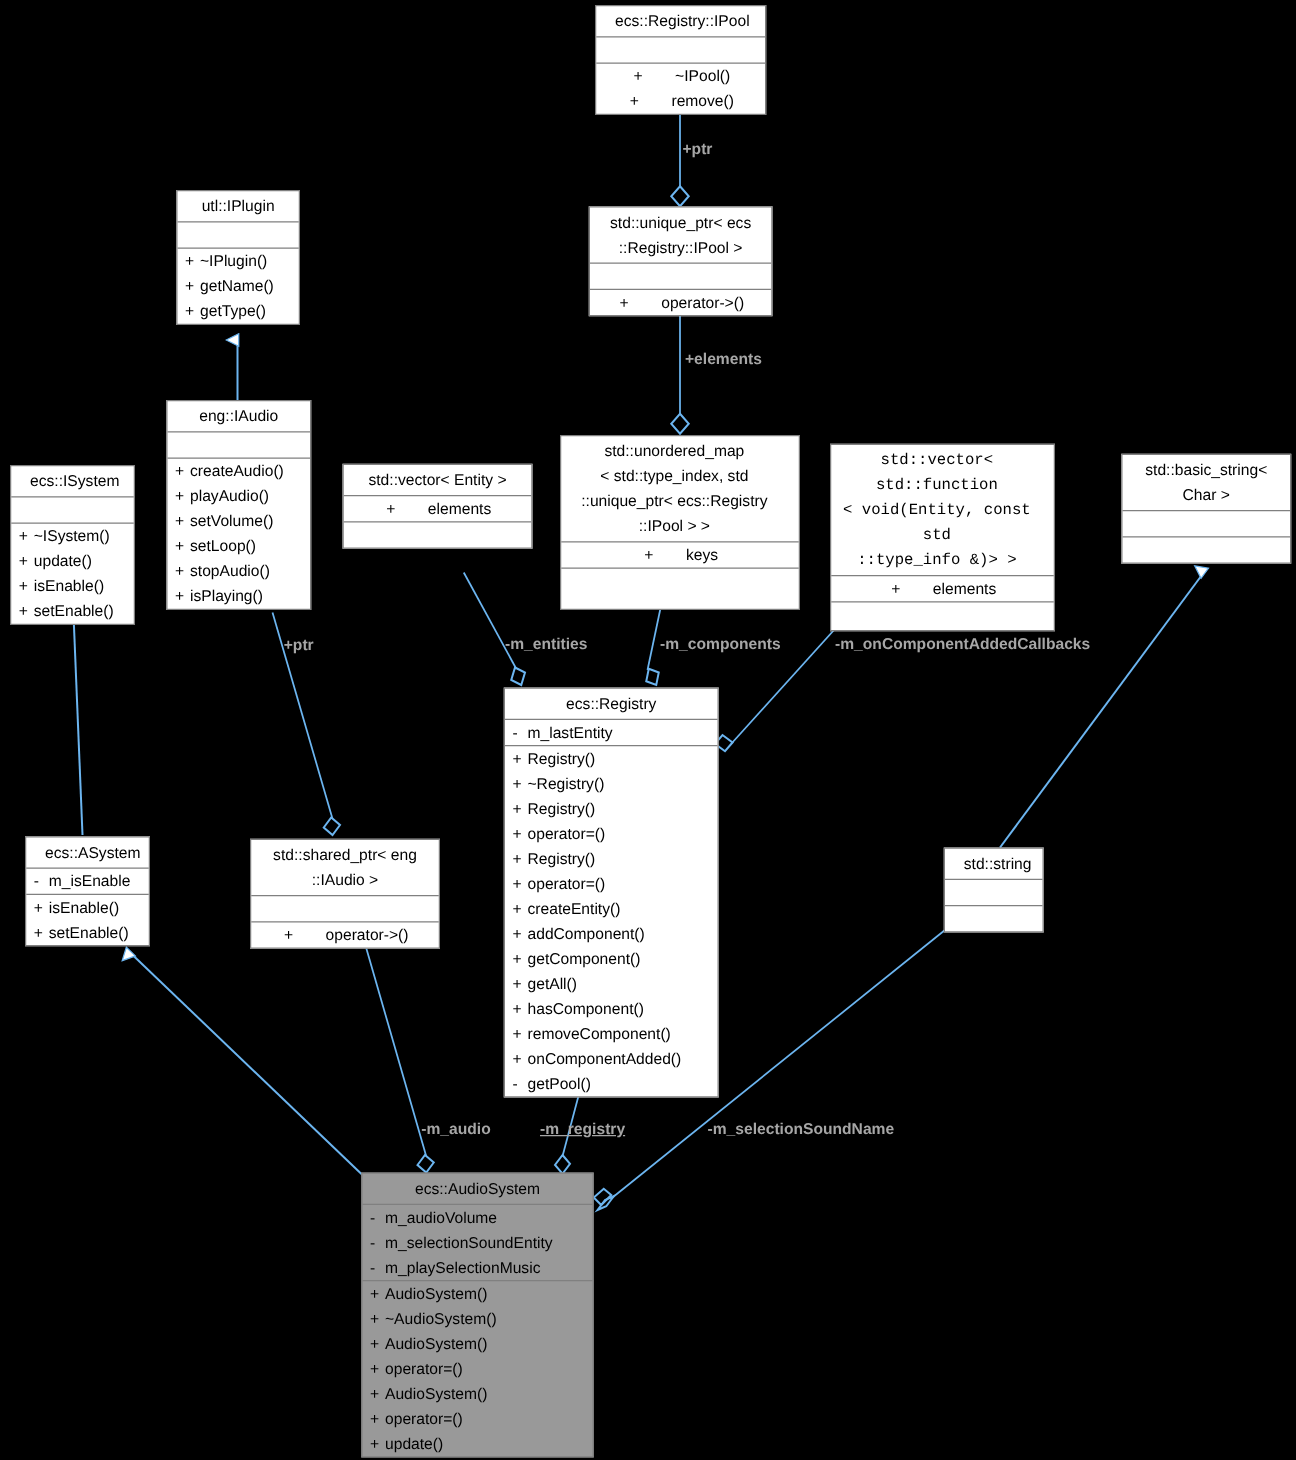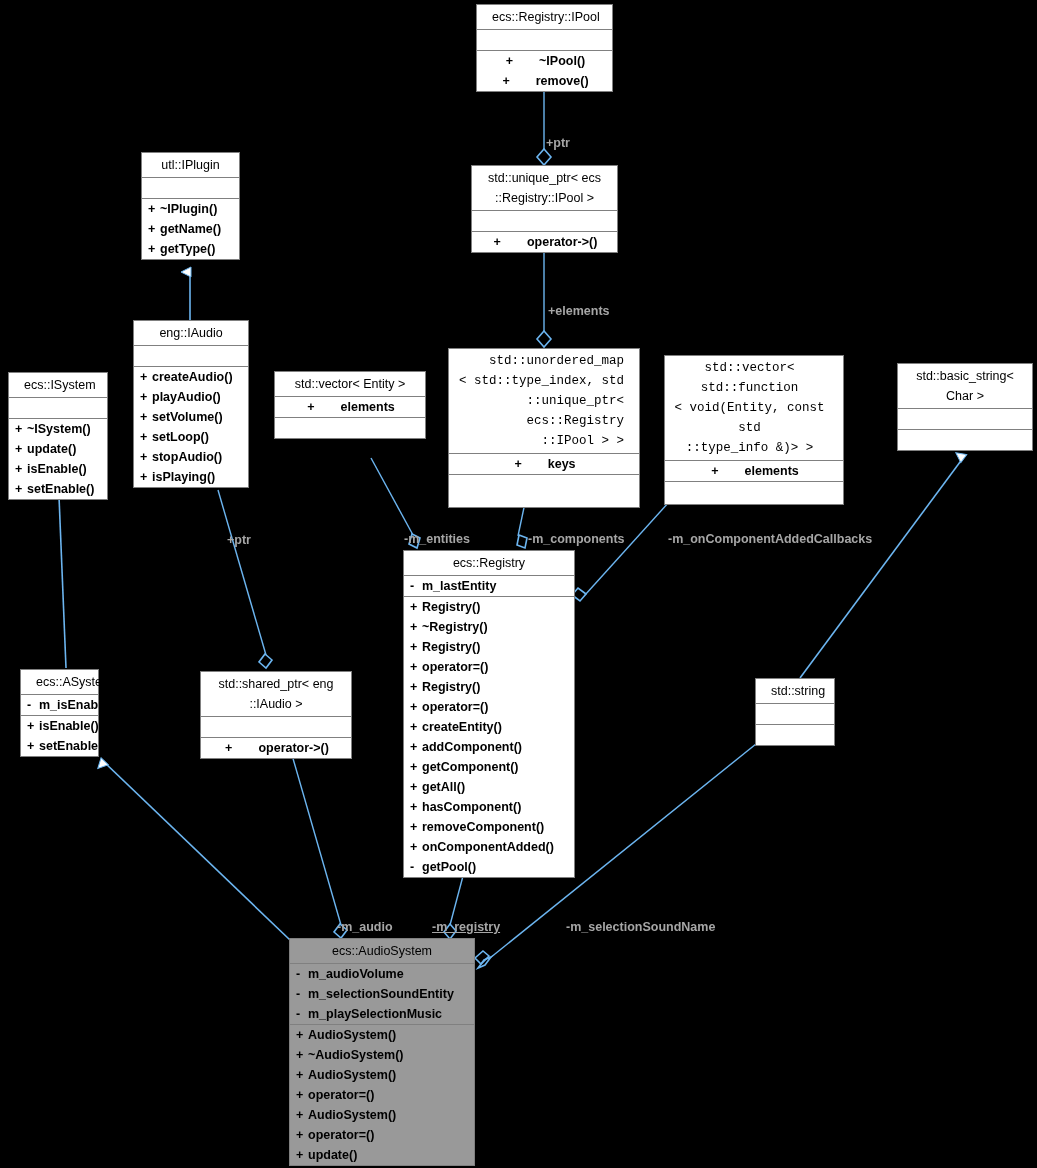--- a/index.html
+++ b/index.html
@@ -52,42 +52,40 @@
     border-bottom: none;
   }
   .node .sect.empty {
     height: 20px;
   }
   .row {
     display: block;
     padding: 0 4px 0 6px;
     white-space: nowrap;
     overflow: hidden;
-    font-weight: bold;
   }
   .row .vis {
     display: inline-block;
     width: 12px;
     text-align: left;
   }
   .row.centered {
     text-align: center;
   }
   .row.centered .vis {
     width: auto;
     margin-right: 26px;
   }
   .edge-label {
     position: absolute;
     color: #a6a6a6;
     font-size: 12.5px;
     font-weight: bold;
     white-space: nowrap;
     z-index: 6;
-    margin-top: 24px;
   }
 </style>
 </head>
 <body>
 
 <div id="canvas">
 
   <svg class="edges" viewBox="0 0 1037 1168">
     <defs>
       <marker id="arrow-up" markerWidth="12" markerHeight="12" refX="6" refY="10" orient="auto" markerUnits="userSpaceOnUse">
@@ -203,41 +201,41 @@
     <div class="title">ecs::ISystem</div>
     <div class="sect empty"></div>
     <div class="sect">
       <span class="row"><span class="vis">+</span><span>~ISystem()</span></span>
       <span class="row"><span class="vis">+</span><span>update()</span></span>
       <span class="row"><span class="vis">+</span><span>isEnable()</span></span>
       <span class="row"><span class="vis">+</span><span>setEnable()</span></span>
     </div>
   </div>
 
-  <div class="node" style="left:20px; top:669px; width:79px;">
+  <div class="node" style="left:20px; top:669px; width:100px;">
     <div class="title">ecs::ASystem</div>
     <div class="sect">
       <span class="row"><span class="vis">-</span><span>m_isEnable</span></span>
     </div>
     <div class="sect">
       <span class="row"><span class="vis">+</span><span>isEnable()</span></span>
       <span class="row"><span class="vis">+</span><span>setEnable()</span></span>
     </div>
   </div>
 
   <div class="node" style="left:274px; top:371px; width:152px;">
     <div class="title">std::vector&lt; Entity &gt;</div>
     <div class="sect">
       <span class="row centered"><span class="vis">+</span><span>elements</span></span>
     </div>
     <div class="sect empty"></div>
   </div>
 
   <div class="node" style="left:448px; top:348px; width:192px;">
-    <div class="title multi" style="white-space:pre-line; text-align:right; padding-left:6px;font-family:Liberation Mono, monospace;">std::unordered_map
+    <div class="title multi" style="white-space:pre-line; text-align:center; padding-left:6px;">std::unordered_map
 &lt; std::type_index, std
 ::unique_ptr&lt; ecs::Registry
 ::IPool &gt; &gt;</div>
     <div class="sect">
       <span class="row centered"><span class="vis">+</span><span>keys</span></span>
     </div>
     <div class="sect empty" style="height:32px;"></div>
   </div>
 
   <div class="node" style="left:664px; top:355px; width:180px;">

